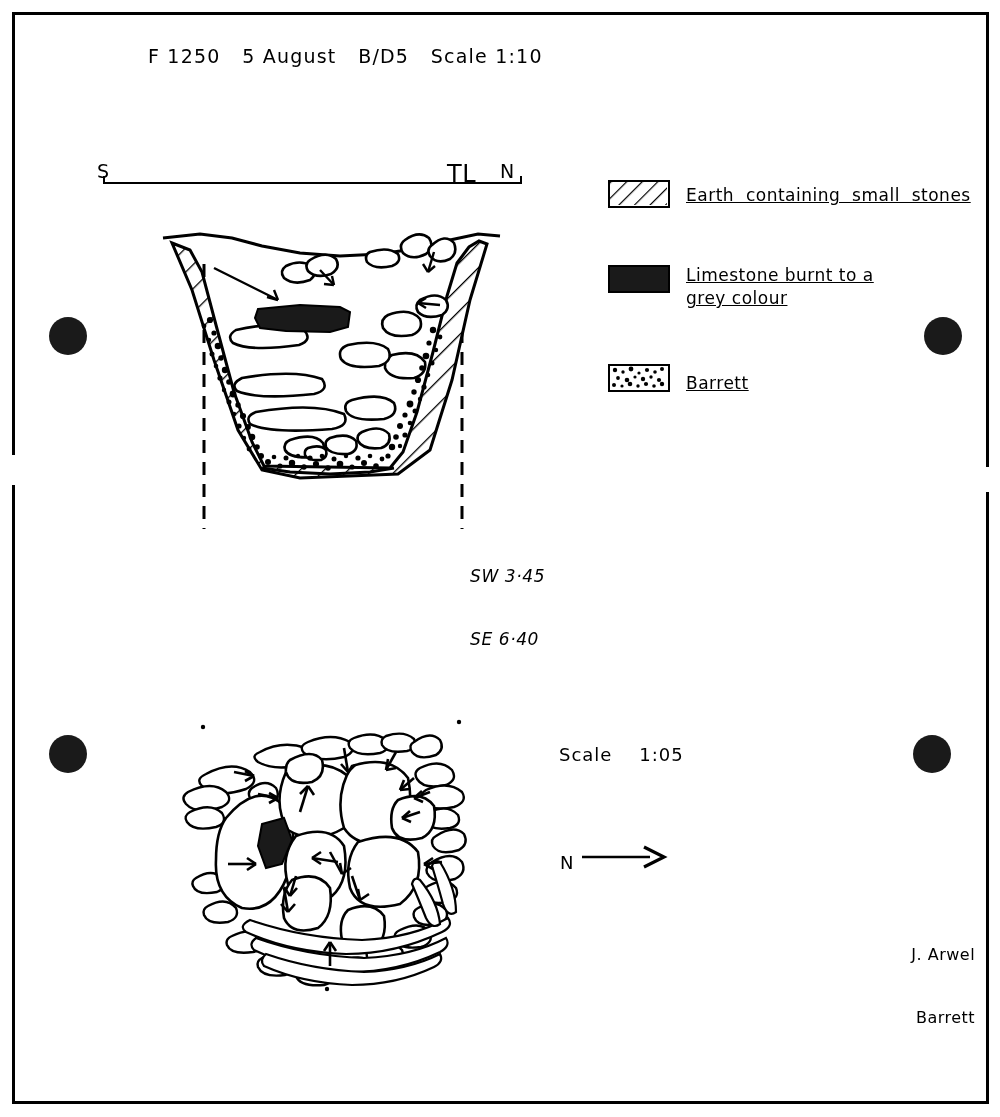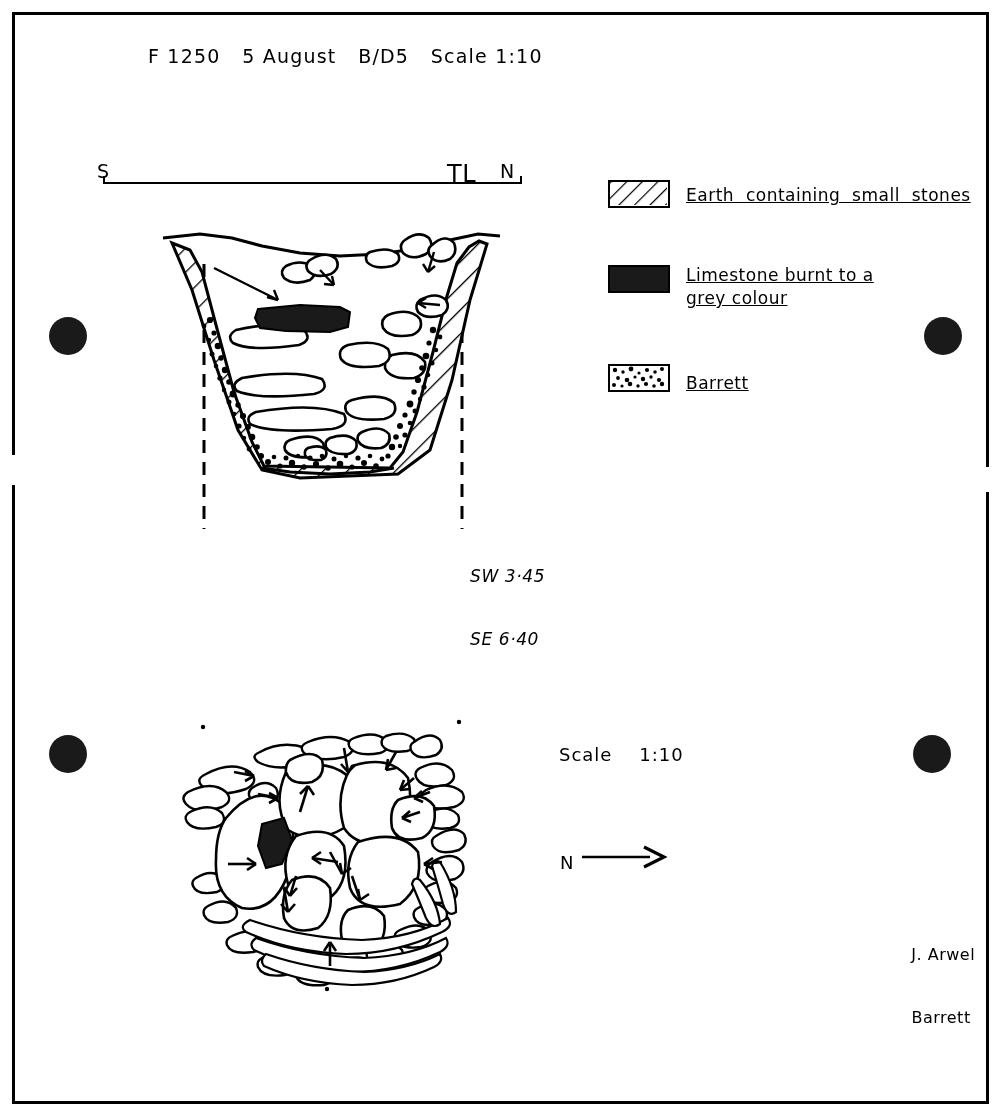--- a/index.html
+++ b/index.html
@@ -106,21 +106,21 @@
   #legend-label-1 { left: 686px; top: 264px; width: 260px; }
   #legend-label-2 { left: 686px; top: 372px; }
 
   
   #scale-bottom  { left: 559px; top: 744px; font-size: 18px; letter-spacing: 1px; }
   #north-label   { left: 560px; top: 852px; font-size: 18px; }
   #signature {
     left: 889px; top: 925px;
     font-size: 16px;
     line-height: 20px;
-    text-align: center;
+    text-align: right;
   }
   #signature .sig2 { display:block; padding-left: 18px; margin-top: 23px; }
 
   .north-arrow-wrap {
     position: absolute;
     left: 582px; top: 845px;
     width: 84px; height: 24px;
   }
   svg { display: block; overflow: visible; }
   .drawing {
@@ -445,21 +445,21 @@
         <path d="M 290,896 l 7,-8 m -7,8 l -6,-9"></path>
       <path d="M 352,876 L 360,900"></path>
         <path d="M 360,900 l -2,-11 m 2,11 l 9,-6"></path>
       <path d="M 330,966 L 330,942"></path>
         <path d="M 330,942 l -6,9 m 6,-9 l 6,9"></path>
       <path d="M 442,862 L 424,864"></path>
         <path d="M 424,864 l 9,-6 m -9,6 l 9,5"></path>
     </g>
   </svg>
 
-  <div class="hand" id="scale-bottom">Scale    1:10</div>
+  <div class="hand" id="scale-bottom">Scale    1:05</div>
   <div class="hand" id="north-label">N</div>
   <div class="north-arrow-wrap">
     <svg width="84" height="24" viewBox="0 0 84 24">
       <line x1="0" y1="12" x2="68" y2="12" stroke="#000" stroke-width="2.6"></line>
       <path d="M 62,2 L 82,12 L 62,22" fill="none" stroke="#000" stroke-width="3.2"></path>
     </svg>
   </div>
 
   <div class="hand" id="signature">
     <span>J. Arwel</span>

